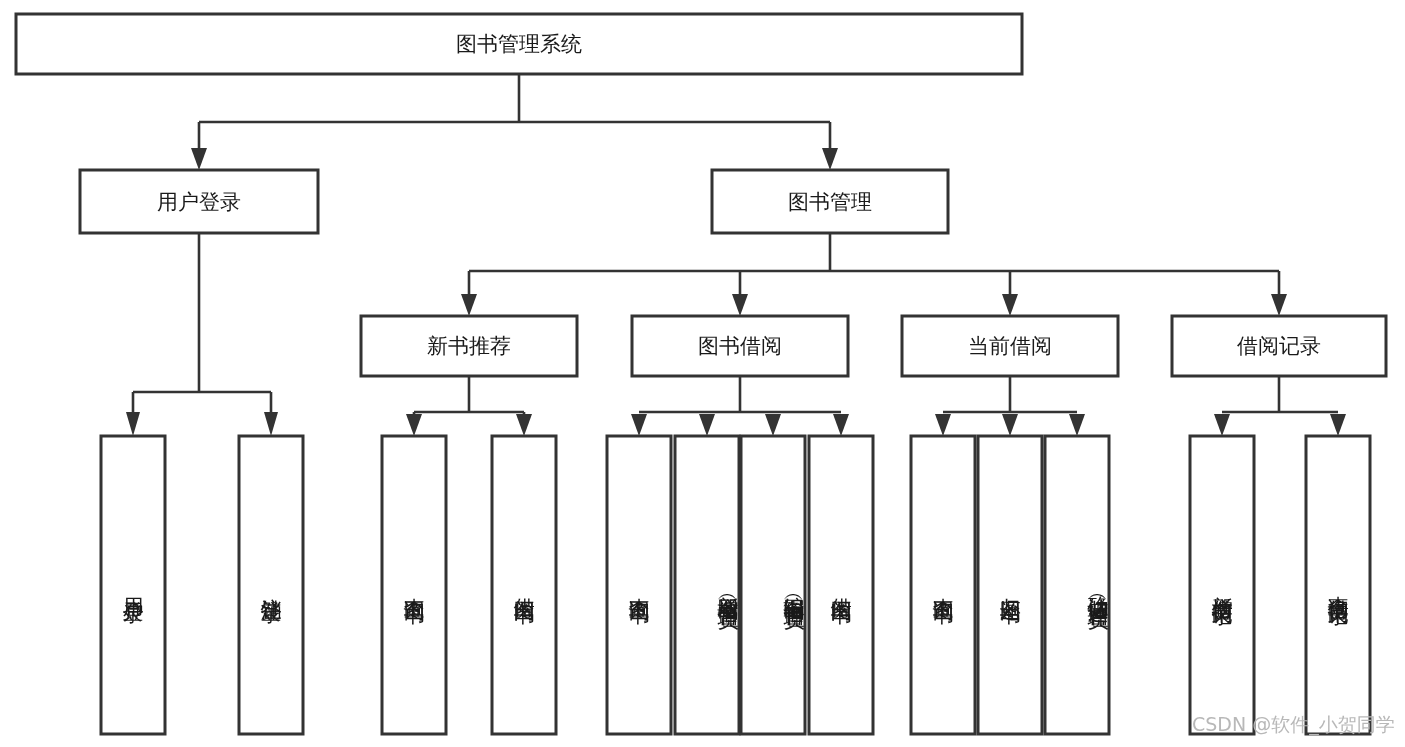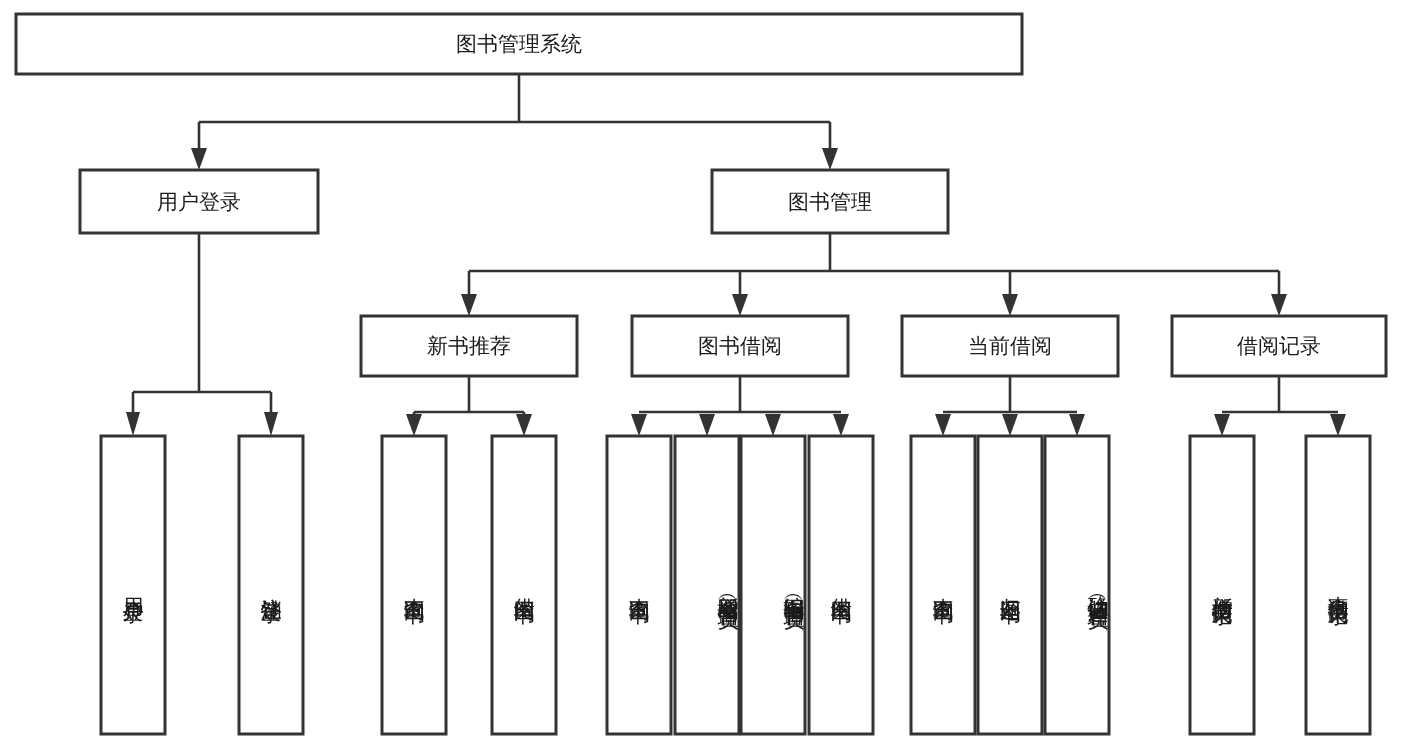--- a/index.html
+++ b/index.html
@@ -199,14 +199,15 @@
   <div class="vlabel" style="left:741px; top:436px; width:64px; height:298px; align-items:flex-start; padding-top:6px; box-sizing:border-box;">编辑图书（管理员）</div>
   <div class="vlabel" style="left:809px; top:436px; width:64px; height:298px;">借阅图书</div>
 
   <div class="vlabel" style="left:911px; top:436px; width:64px; height:298px;">查询图书</div>
   <div class="vlabel" style="left:978px; top:436px; width:64px; height:298px;">归还图书</div>
   <div class="vlabel" style="left:1045px; top:436px; width:64px; height:298px; align-items:flex-start; padding-top:6px; box-sizing:border-box;">确认归还（管理员）</div>
 
   <div class="vlabel" style="left:1190px; top:436px; width:64px; height:298px;">新增借阅记录</div>
   <div class="vlabel" style="left:1306px; top:436px; width:64px; height:298px;">查询借阅记录</div>
 
+  <div class="watermark" style="left:1192px; top:712px;">CSDN @软件_小贺同学</div>
 
 </div>
 
 </body></html>

